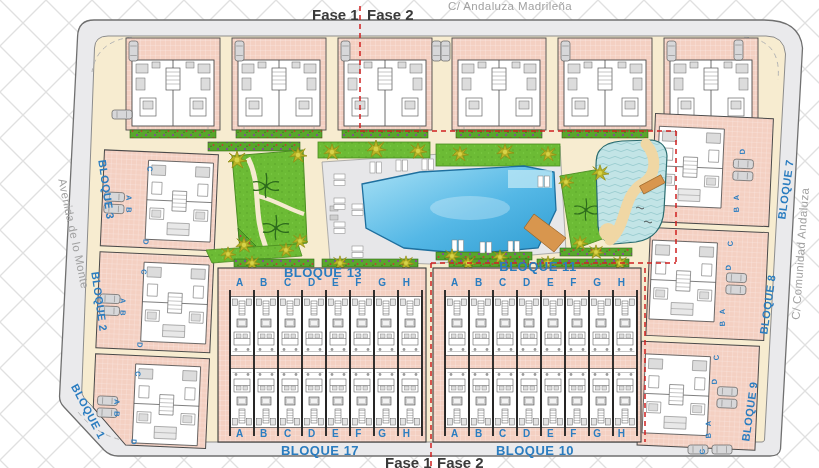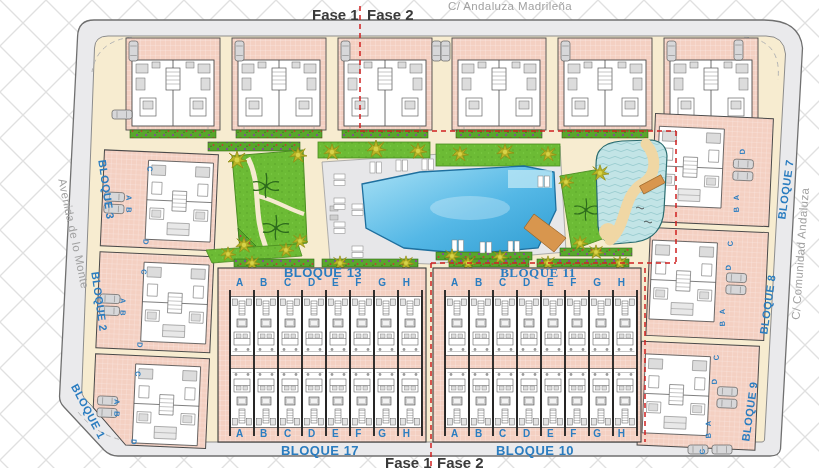--- a/index.html
+++ b/index.html
@@ -353,21 +353,21 @@
 <div class="lbl phase" style="left:437px;top:455px;">Fase 2</div>
 
 <div class="lbl bloque" style="left:71px;top:184px;width:70px;text-align:center;transform:rotate(82deg);">BLOQUE 3</div>
 <div class="lbl bloque" style="left:64px;top:296px;width:70px;text-align:center;transform:rotate(82deg);">BLOQUE 2</div>
 <div class="lbl bloque" style="left:53px;top:406px;width:70px;text-align:center;transform:rotate(62deg);">BLOQUE 1</div>
 <div class="lbl bloque" style="left:751px;top:184px;width:70px;text-align:center;transform:rotate(-82deg);">BLOQUE 7</div>
 <div class="lbl bloque" style="left:733px;top:299px;width:70px;text-align:center;transform:rotate(-82deg);">BLOQUE 8</div>
 <div class="lbl bloque" style="left:715px;top:406px;width:70px;text-align:center;transform:rotate(-82deg);">BLOQUE 9</div>
 
 <div class="lbl bloque-big" style="left:263px;top:266px;">BLOQUE 13</div>
-<div class="lbl bloque-big" style="left:478px;top:266px;font-family:Liberation Serif, serif;">BLOQUE 11</div>
+<div class="lbl bloque-big" style="left:478px;top:260px;">BLOQUE 11</div>
 <div class="lbl bloque-big" style="left:260px;top:444px;">BLOQUE 17</div>
 <div class="lbl bloque-big" style="left:475px;top:444px;text-align:center;">BLOQUE 10</div>
 
 <div class="letters" style="left:236px;top:278px;">
   <span>A</span>
   <span>B</span>
   <span>C</span>
   <span>D</span>
   <span>E</span>
   <span>F</span>

